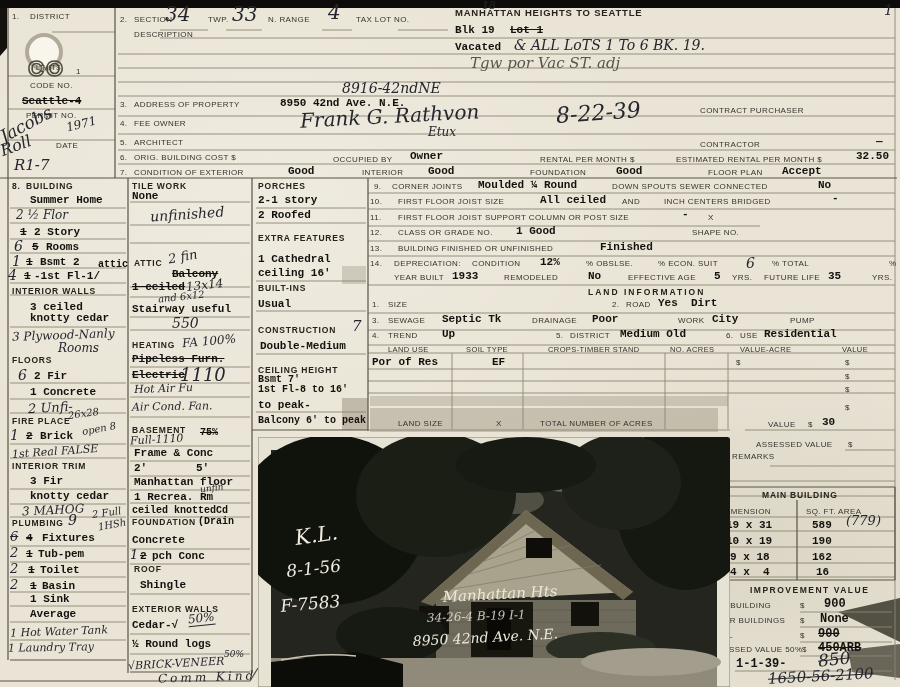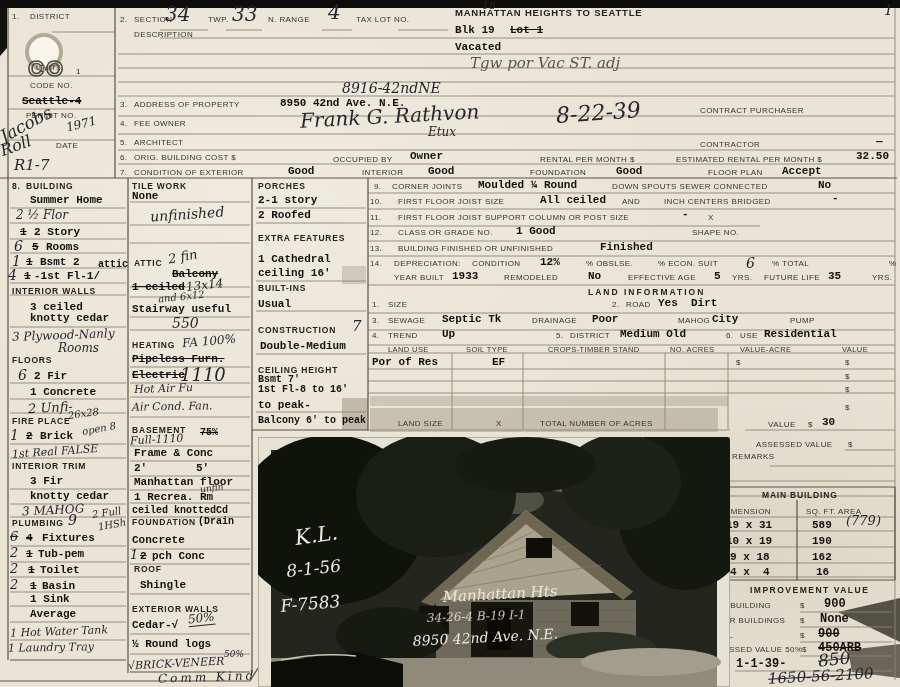--- a/index.html
+++ b/index.html
@@ -69,20 +69,21 @@
   <span class="t lbl" style="left:268px;top:16px">N. RANGE</span>
   <span class="t hnd" style="left:328px;top:2px;font-size:20px">4</span>
   <span class="t lbl" style="left:356px;top:16px">TAX LOT NO.</span>
   <span class="t hdr" style="left:455px;top:8px;font-size:9.5px">MANHATTAN HEIGHTS TO SEATTLE</span>
   <span class="t hnd" style="left:884px;top:3px;font-size:14px">1</span>
   <span class="t lbl" style="left:134px;top:31px">DESCRIPTION</span>
   <span class="t typ" style="left:455px;top:25px">Blk 19</span>
   <span class="t hnd" style="left:482px;top:0;font-size:11px">18</span>
   <span class="t typ strike" style="left:510px;top:25px">Lot 1</span>
   <span class="t typ" style="left:455px;top:42px">Vacated</span>
+  <span class="t hnd" style="left:514px;top:38px;font-size:14px">&amp; ALL LoTS 1 To 6 BK. 19.</span>
   <span class="t hnd" style="left:470px;top:56px;font-size:15px;color:#5a564c">Tgw por Vac ST. adj</span>
   <span class="t hnd" style="left:342px;top:81px;font-size:14px">8916-42ndNE</span>
 
   <span class="t lbl" style="left:120px;top:101px">3.</span>
   <span class="t lbl" style="left:134px;top:101px">ADDRESS OF PROPERTY</span>
   <span class="t typ" style="left:280px;top:98px">8950 42nd Ave. N.E.</span>
   <span class="t lbl" style="left:700px;top:107px">CONTRACT PURCHASER</span>
   <span class="t lbl" style="left:120px;top:120px">4.</span>
   <span class="t lbl" style="left:134px;top:120px">FEE OWNER</span>
   <span class="t hnd" style="left:300px;top:106px;font-size:20px;transform:rotate(-3deg)">Frank G. Rathvon</span>
@@ -274,21 +275,21 @@
   <span class="t lbl" style="left:372px;top:301px">1.</span>
   <span class="t lbl" style="left:388px;top:301px">SIZE</span>
   <span class="t lbl" style="left:612px;top:301px">2.</span>
   <span class="t lbl" style="left:626px;top:301px">ROAD</span>
   <span class="t typ" style="left:658px;top:298px;white-space:pre">Yes  Dirt</span>
   <span class="t lbl" style="left:372px;top:317px">3.</span>
   <span class="t lbl" style="left:388px;top:317px">SEWAGE</span>
   <span class="t typ" style="left:442px;top:314px">Septic Tk</span>
   <span class="t lbl" style="left:532px;top:317px">DRAINAGE</span>
   <span class="t typ" style="left:592px;top:314px">Poor</span>
-  <span class="t lbl" style="left:678px;top:317px">MAHOG</span>
+  <span class="t lbl" style="left:678px;top:317px">WORK</span>
   <span class="t typ" style="left:712px;top:314px">City</span>
   <span class="t lbl" style="left:790px;top:317px">PUMP</span>
   <span class="t lbl" style="left:372px;top:332px">4.</span>
   <span class="t lbl" style="left:388px;top:332px">TREND</span>
   <span class="t typ" style="left:442px;top:329px">Up</span>
   <span class="t lbl" style="left:556px;top:332px">5.</span>
   <span class="t lbl" style="left:570px;top:332px">DISTRICT</span>
   <span class="t typ" style="left:620px;top:329px">Medium Old</span>
   <span class="t lbl" style="left:726px;top:332px">6.</span>
   <span class="t lbl" style="left:740px;top:332px">USE</span>

